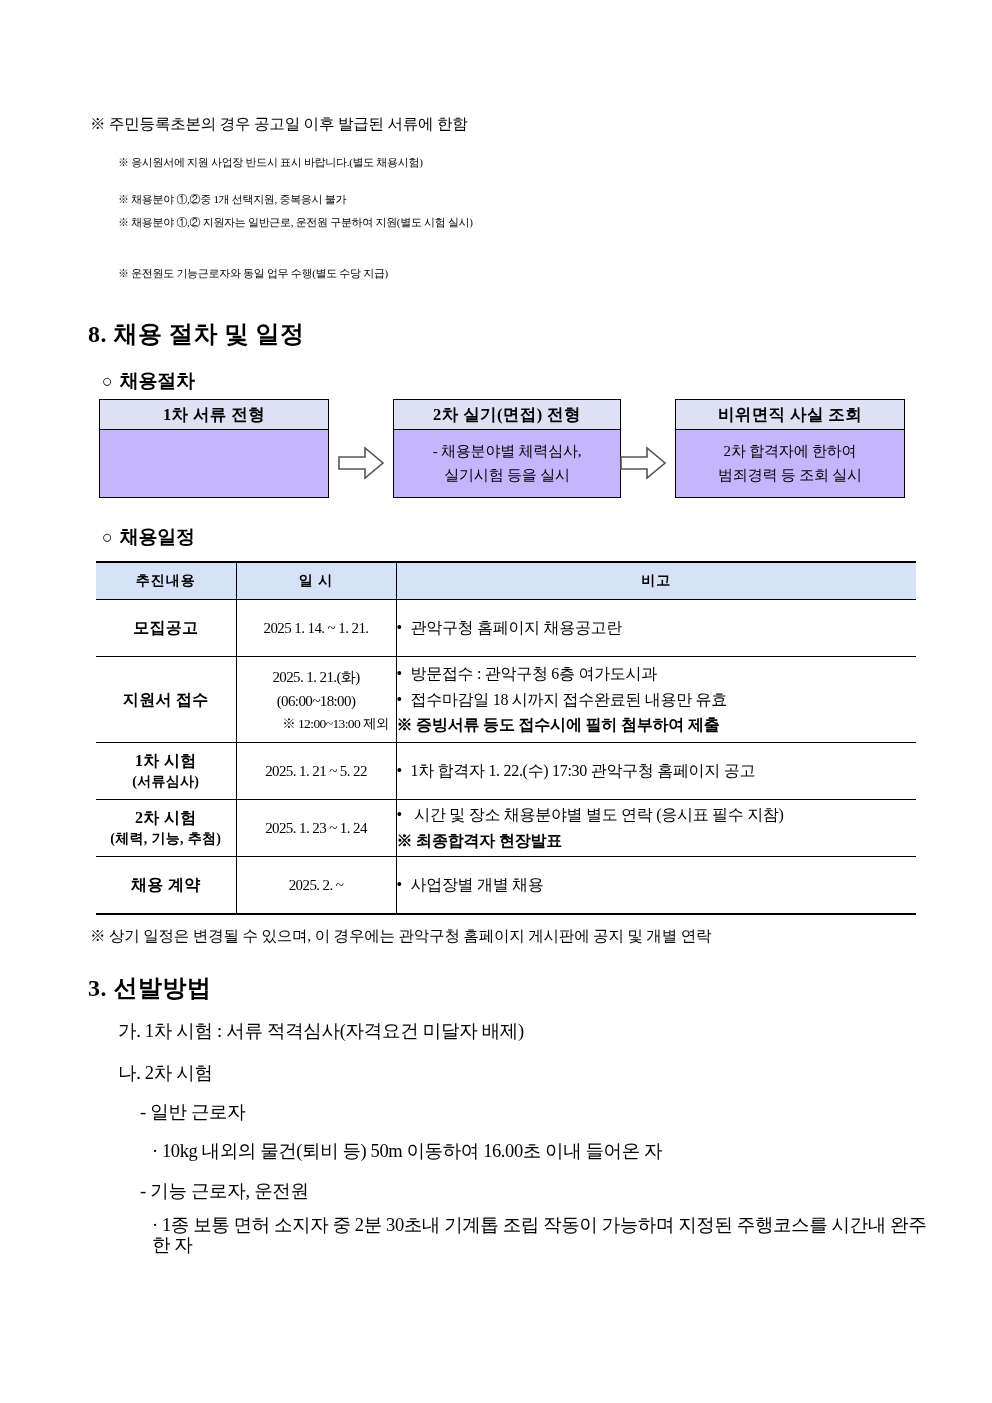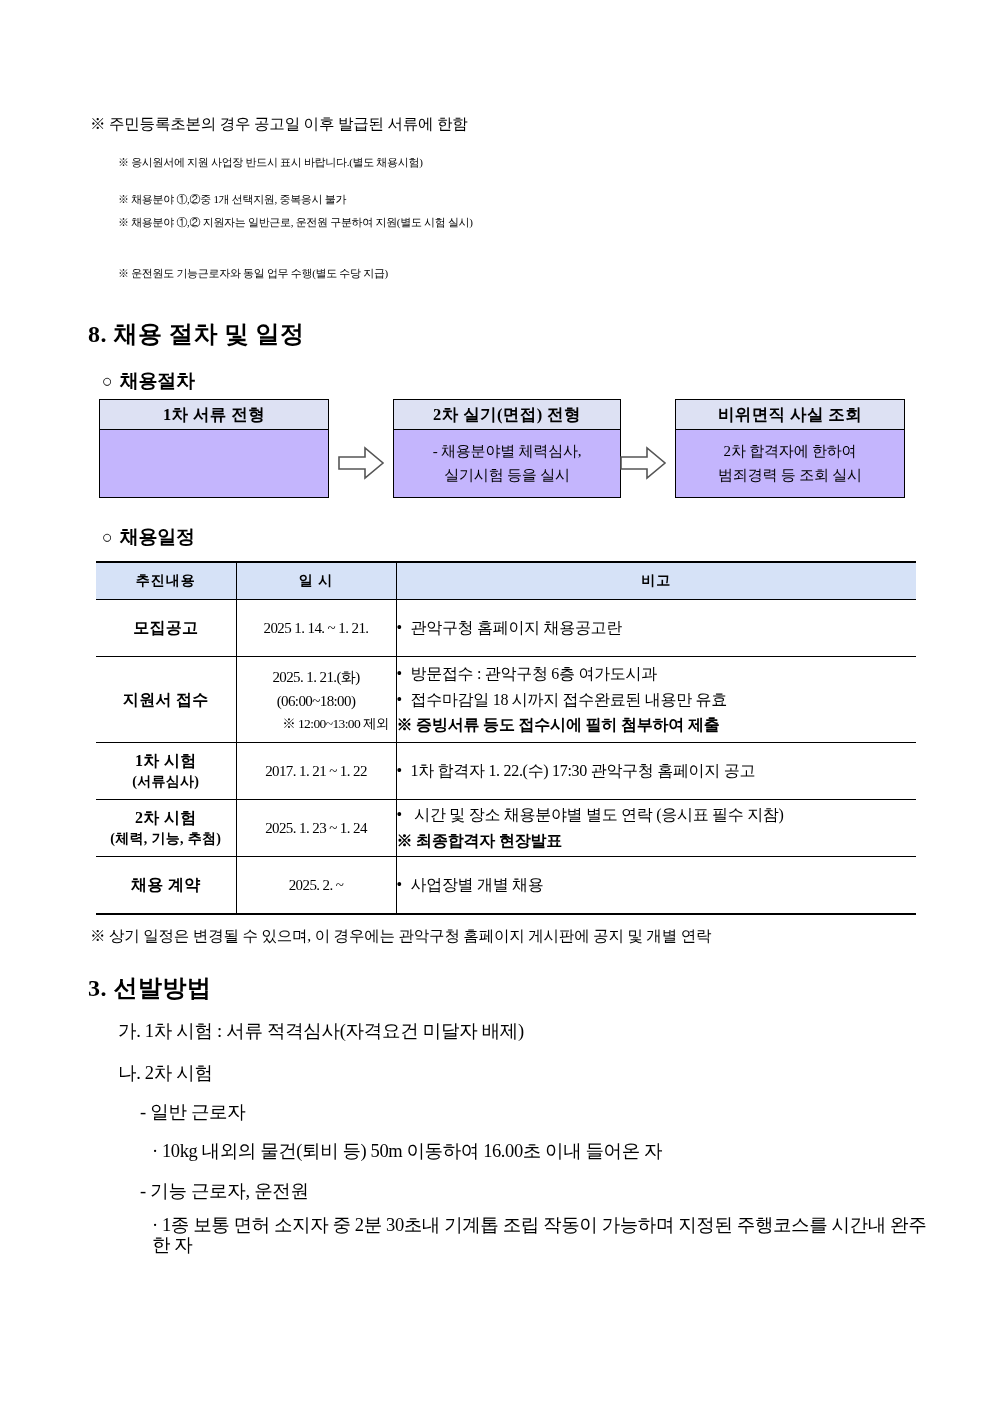--- a/index.html
+++ b/index.html
@@ -335,21 +335,21 @@
           <span class="li bold">※ 증빙서류 등도 접수시에 필히 첨부하여 제출</span>
         </td>
       </tr>
 
       <tr style="height:57px;">
         <td class="cell-task sep-r">
           <div>1차 시험</div>
           <div class="small">(서류심사)</div>
         </td>
         <td class="cell-date sep-r">
-          <div>2017. 1. 21 ~ 1. 22</div>
+          <div>2025. 1. 21 ~ 5. 22</div>
         </td>
         <td class="cell-note">
           <span class="li"><span class="dot">•</span><span>1차 합격자 1. 22.(수) 17:30 관악구청 홈페이지 공고</span></span>
         </td>
       </tr>
 
       <tr style="height:57px;">
         <td class="cell-task sep-r">
           <div>2차 시험</div>
           <div class="small">(체력, 기능, 추첨)</div>

